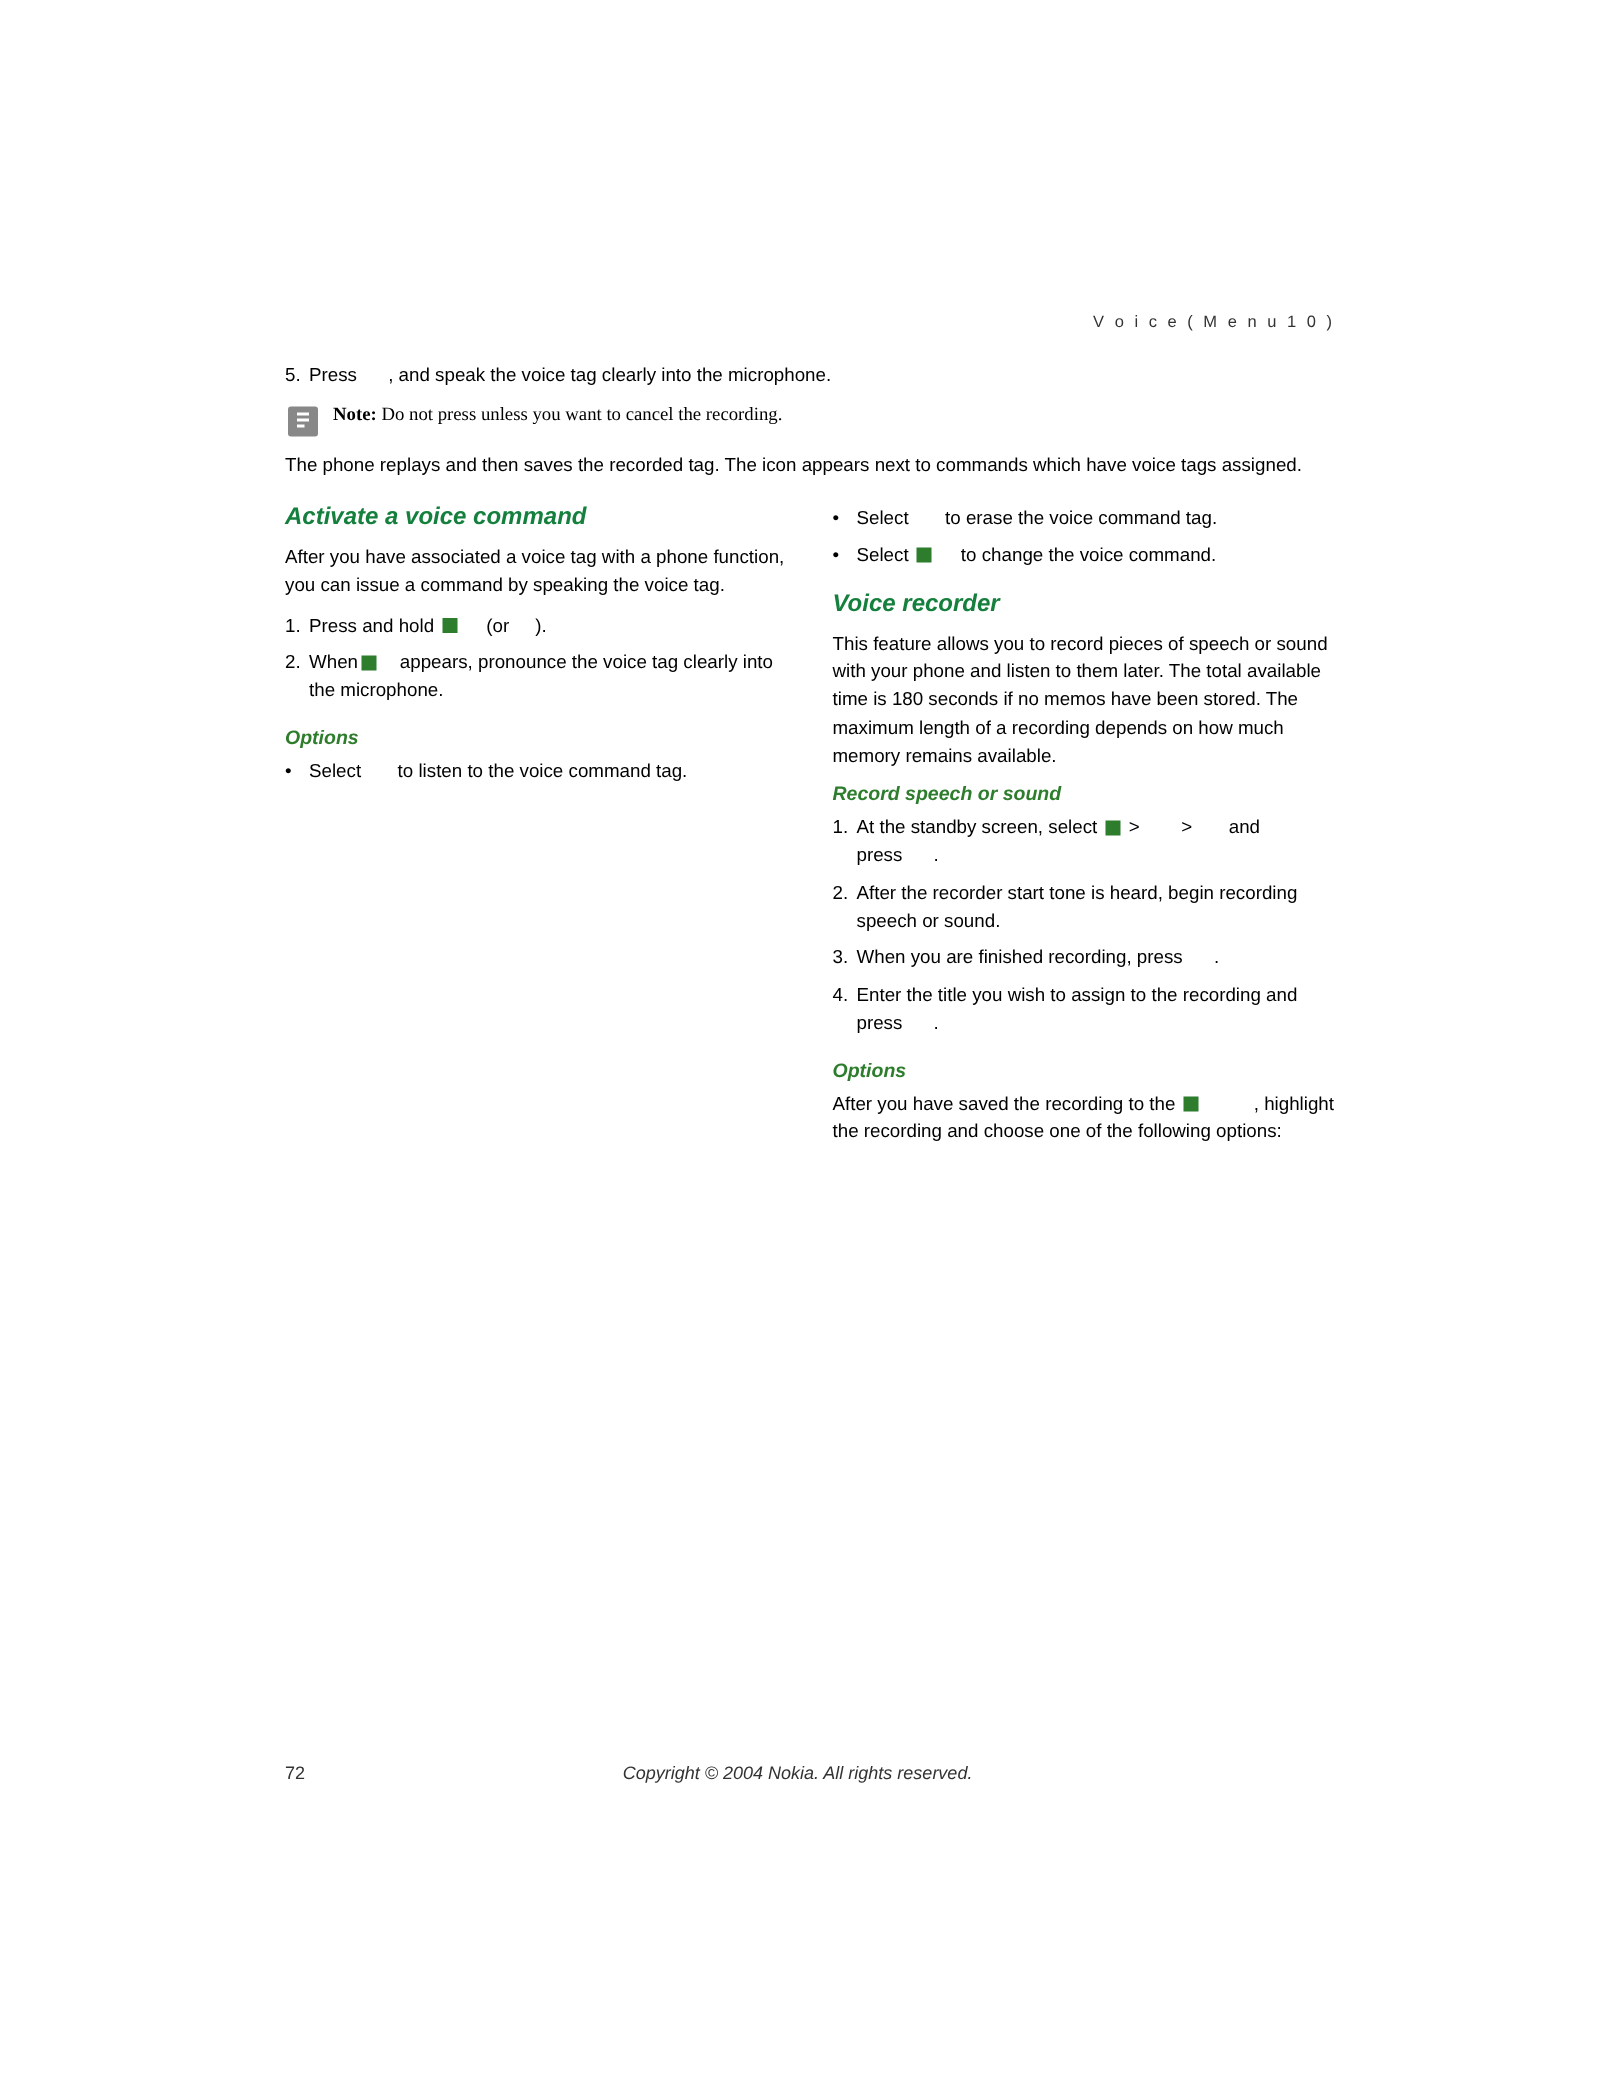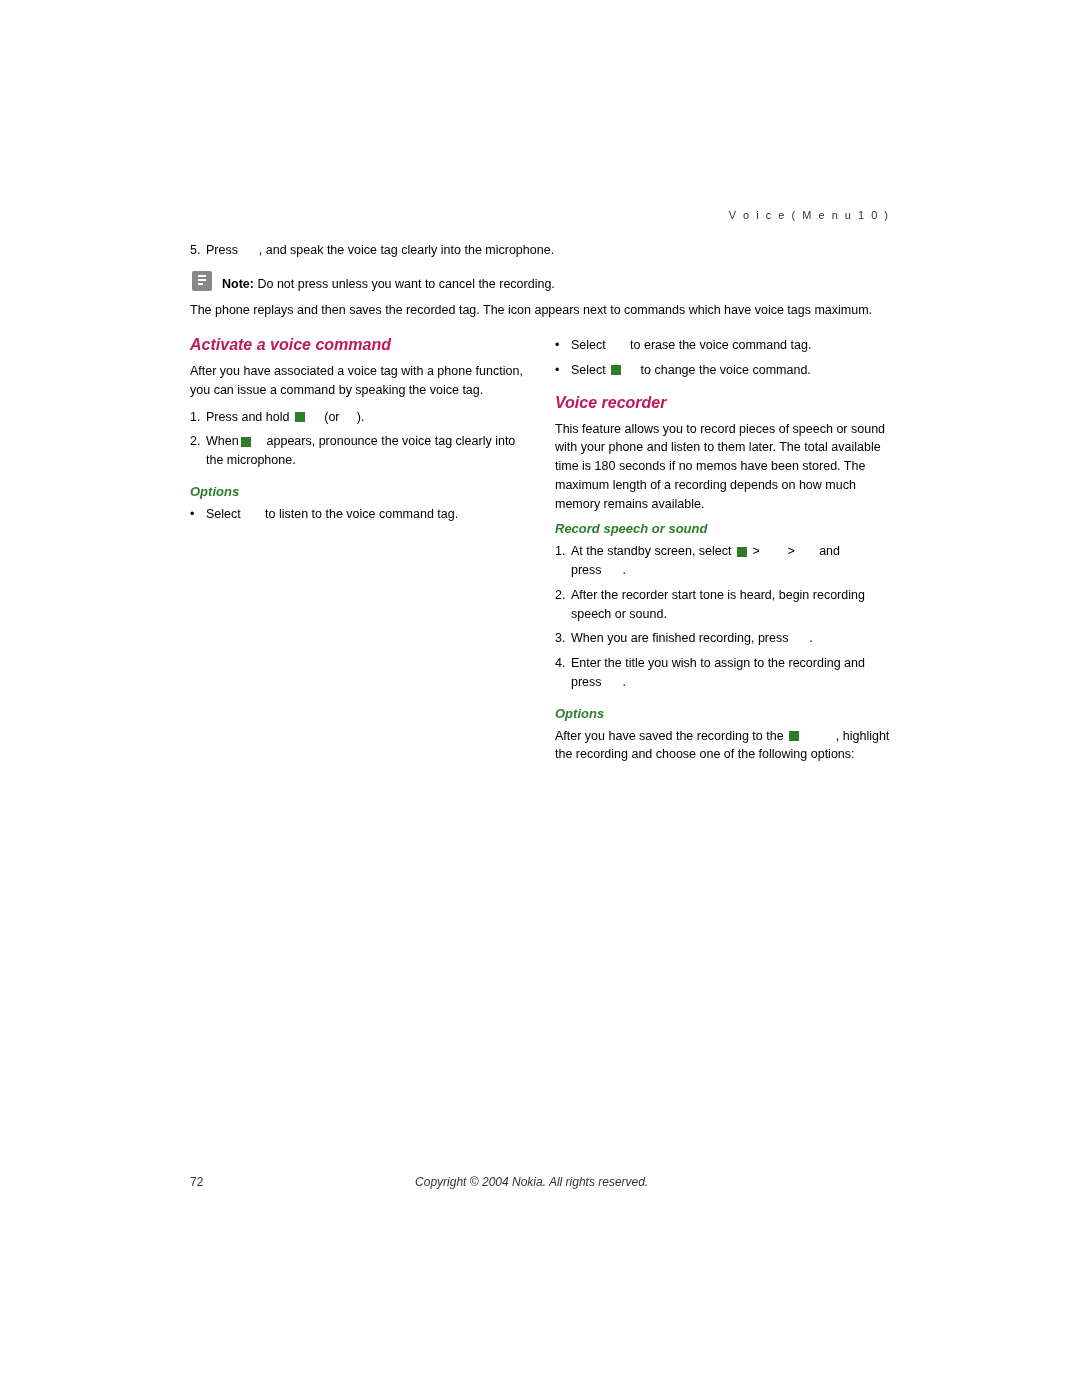--- a/index.html
+++ b/index.html
@@ -43,21 +43,21 @@
       gap: 30px;
       margin-bottom: 20px;
     }
 
     .left-col, .right-col {
       display: flex;
       flex-direction: column;
     }
 
     h2.section-title {
-      color: #be185d;
+      color: #15803d;
       font-size: 16px;
       font-weight: bold;
       margin-bottom: 8px;
       font-style: italic;
     }
 
     h3.sub-title {
       color: #2d7d2d;
       font-size: 13px;
       font-weight: bold;
@@ -117,23 +117,24 @@
       display: inline-block;
       width: 10px;
       height: 10px;
       background-color: #2d7d2d;
       vertical-align: middle;
       margin: 0 2px;
     }
 
     .note-box {
       display: flex;
-      align-items: flex-end;
+      align-items: flex-start;
       margin: 8px 0;
       gap: 8px;
+      font-family: Liberation Serif, serif;
     }
 
     .note-icon {
       width: 24px;
       height: 24px;
       flex-shrink: 0;
       margin-top: 2px;
     }
 
     .note-text {
@@ -196,21 +197,21 @@
         <rect x="8" y="10" width="8" height="2" fill="#fff"></rect>
         <rect x="8" y="14" width="5" height="2" fill="#fff"></rect>
         <polygon points="15,14 20,20 15,20" fill="#888"></polygon>
       </svg>
       <div class="note-text">
         <strong>Note:</strong>
         <span> Do not press unless you want to cancel the recording.</span>
       </div>
     </div>
 
-    <p>The phone replays and then saves the recorded tag. The       icon appears next to commands which have voice tags maximum.</p>
+    <p>The phone replays and then saves the recorded tag. The       icon appears next to commands which have voice tags assigned.</p>
   </div>
 
   <div class="two-column">
 
     <div class="left-col">
 
       <h2 class="section-title">Activate a voice command</h2>
       <p>After you have associated a voice tag with a phone function, you can issue a command by speaking the voice tag.</p>
 
       <ol class="step-list">

